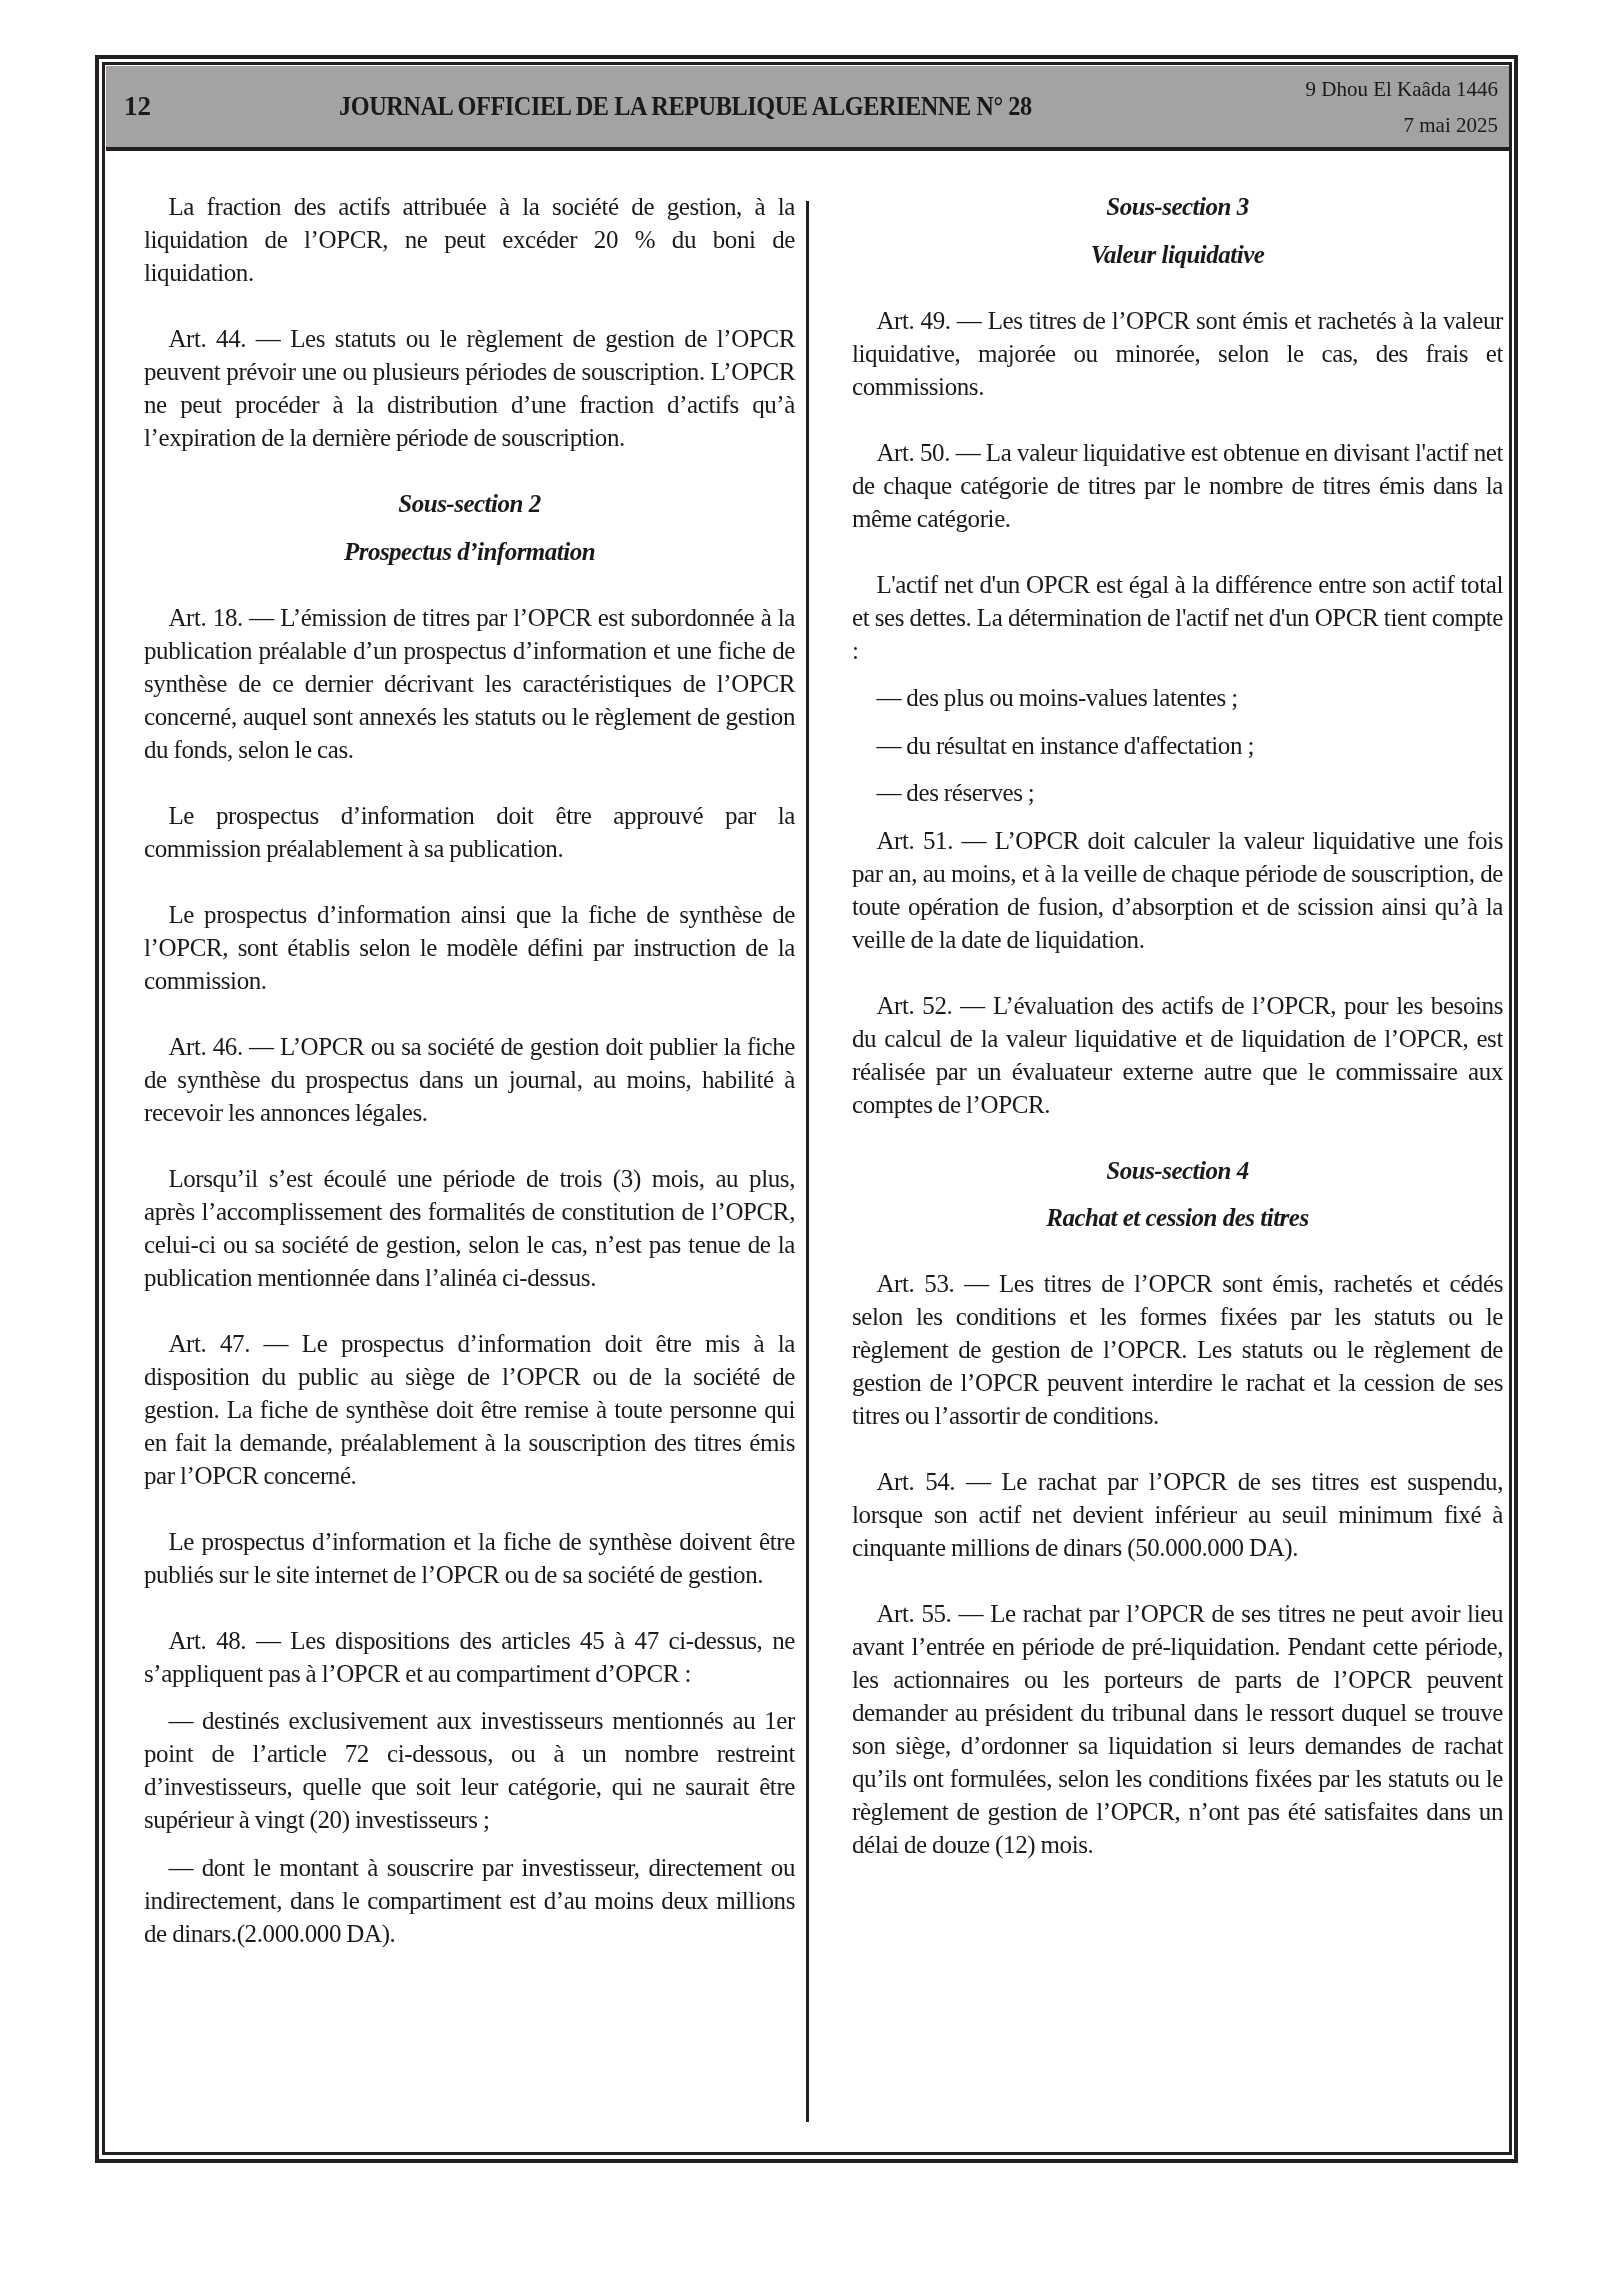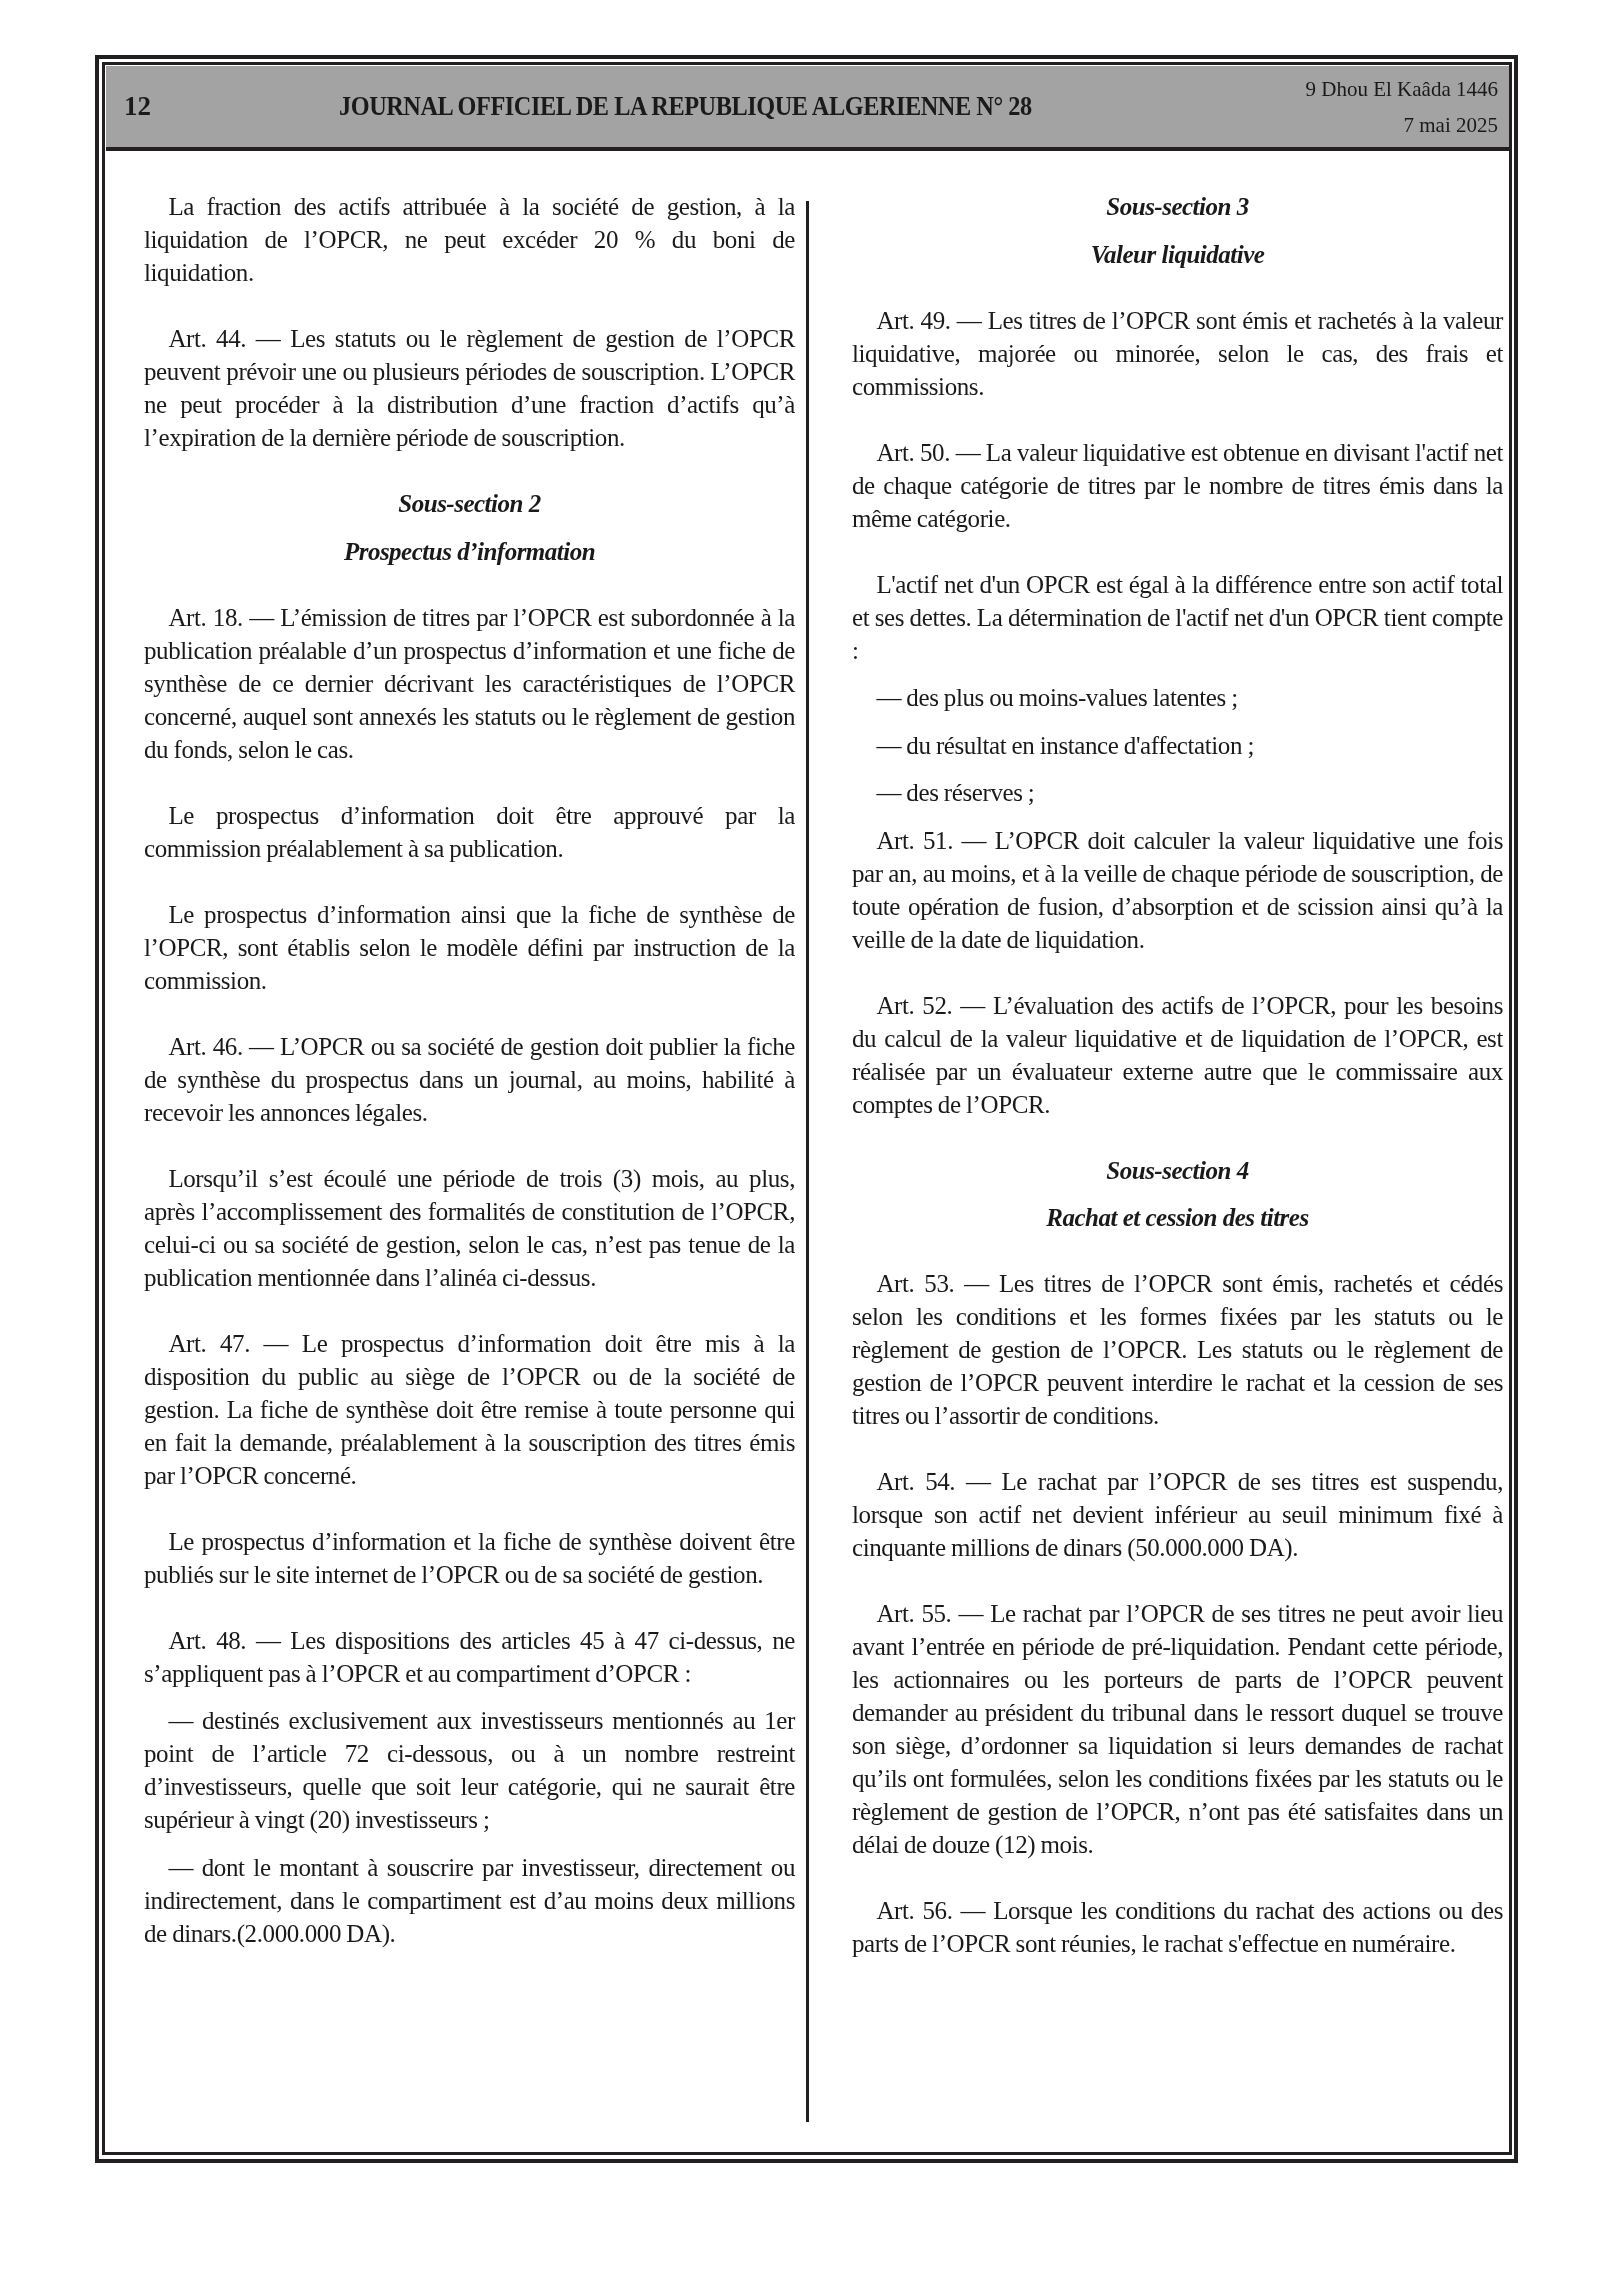--- a/index.html
+++ b/index.html
@@ -156,15 +156,14 @@
   <p class="item">— des plus ou moins-values latentes ;</p>
   <p class="item">— du résultat en instance d'affectation ;</p>
   <p class="item">— des réserves ;</p>
   <p>Art. 51. — L’OPCR doit calculer la valeur liquidative une fois par an, au moins, et à la veille de chaque période de souscription, de toute opération de fusion, d’absorption et de scission ainsi qu’à la veille de la date de liquidation.</p>
   <p>Art. 52. — L’évaluation des actifs de l’OPCR, pour les besoins du calcul de la valeur liquidative et de liquidation de l’OPCR, est réalisée par un évaluateur externe autre que le commissaire aux comptes de l’OPCR.</p>
   <h3 class="sub-num">Sous-section 4</h3>
   <h3 class="sub-title">Rachat et cession des titres</h3>
   <p>Art. 53. — Les titres de l’OPCR sont émis, rachetés et cédés selon les conditions et les formes fixées par les statuts ou le règlement de gestion de l’OPCR. Les statuts ou le règlement de gestion de l’OPCR peuvent interdire le rachat et la cession de ses titres ou l’assortir de conditions.</p>
   <p>Art. 54. — Le rachat par l’OPCR de ses titres est suspendu, lorsque son actif net devient inférieur au seuil minimum fixé à cinquante millions de dinars (50.000.000 DA).</p>
   <p>Art. 55. — Le rachat par l’OPCR de ses titres ne peut avoir lieu avant l’entrée en période de pré-liquidation. Pendant cette période, les actionnaires ou les porteurs de parts de l’OPCR peuvent demander au président du tribunal dans le ressort duquel se trouve son siège, d’ordonner sa liquidation si leurs demandes de rachat qu’ils ont formulées, selon les conditions fixées par les statuts ou le règlement de gestion de l’OPCR, n’ont pas été satisfaites dans un délai de douze (12) mois.</p>
-  <p>Art. 56. — Lorsque les conditions du rachat des actions ou des parts de l’OPCR sont réunies, le rachat s'effectue en numéraire.</p>
 </div>
 
 
 </body></html>

